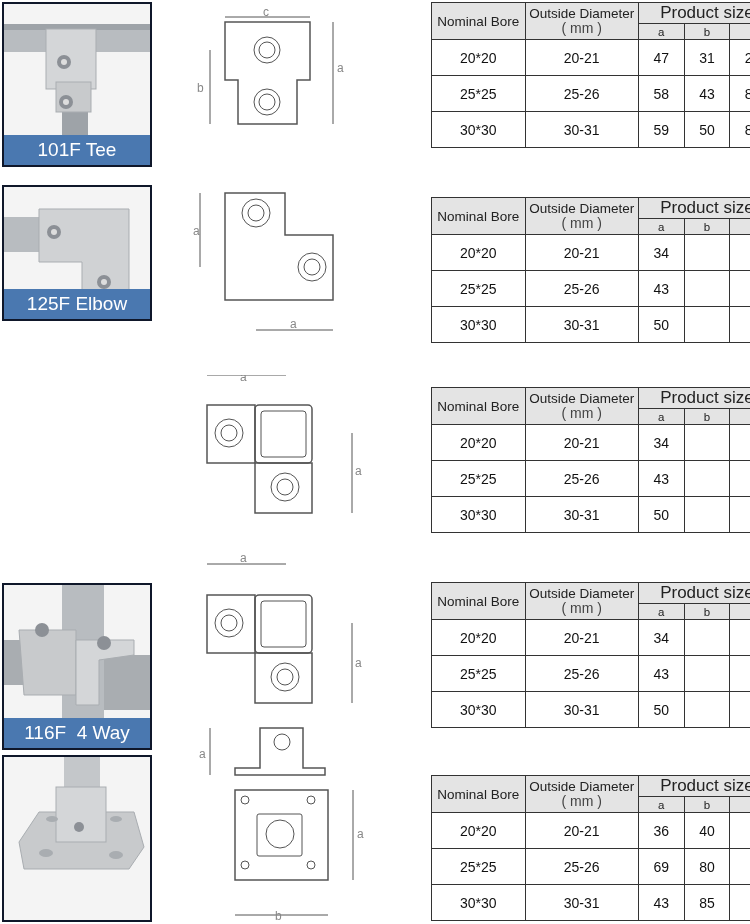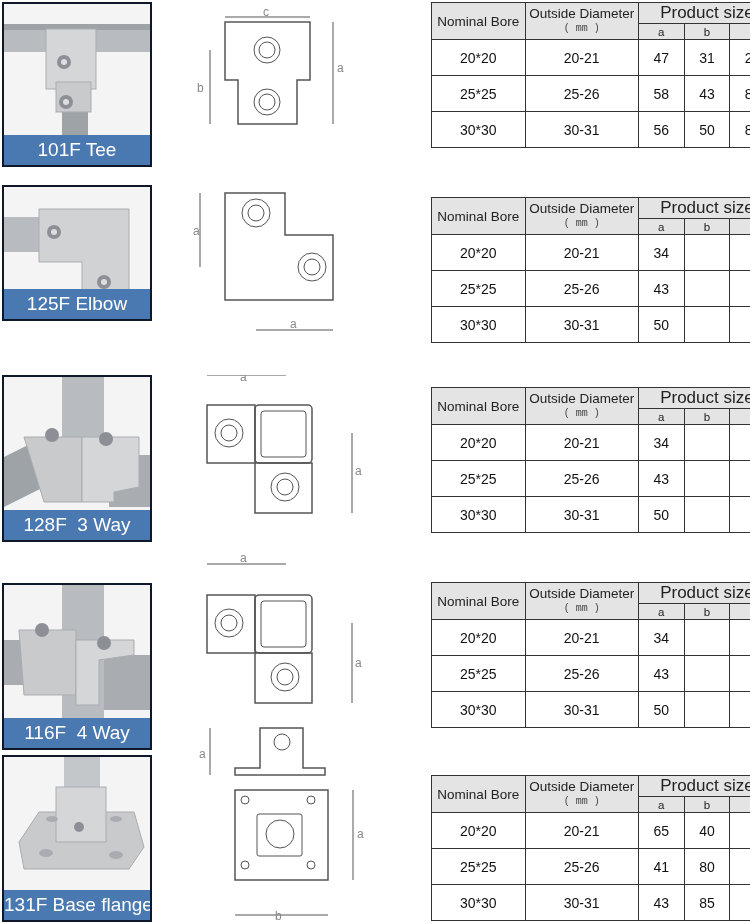--- a/index.html
+++ b/index.html
@@ -8,21 +8,21 @@
   .photo { position:absolute; left:2px; width:150px; background:#f4f4f4; border:2px solid #0f172a; box-sizing:border-box; overflow:hidden; }
   .photo svg { display:block; }
   .caption { position:absolute; left:0; bottom:0; width:100%; height:30px; background:#4a78b0; color:#fff; font-size:19px; line-height:30px; text-align:center; white-space:pre; }
   .drawing { position:absolute; left:185px; width:200px; }
   .drawing svg { display:block; }
   table.spec { position:absolute; left:403px; width:345px; border-collapse:collapse; font-size:14px;margin-left:28px; }
   table.spec td, table.spec th { border:1px solid #333; text-align:center; padding:0; }
   table.spec th { background:#e4e4e4; font-weight:normal; color:#222; }
   .h-nb { width:93px; font-size:13.5px; }
   .h-od { width:113px; font-size:13.5px; line-height:15px; }
-  .h-od .unit { display:block; font-size:10px; color:#444;font-family:Liberation Mono, monospace; }
+  .h-od .unit { display:block; font-size:14px; color:#444; }
   .h-ps { font-size:17px; height:20px; }
   .h-sub { font-size:11.5px; height:15px; width:45px; }
   table.spec td { height:35px; font-size:14px; }
 </style>
 </head>
 <body>
 
 <div class="section" style="top:0;height:175px;">
   <div class="photo" style="top:2px;height:165px;">
     <svg width="150" height="135" viewBox="0 0 150 135">
@@ -75,21 +75,21 @@
     <tr>
           <td>25*25</td>
           <td>25-26</td>
           <td>58</td>
           <td>43</td>
           <td>82</td>
         </tr>
     <tr>
           <td>30*30</td>
           <td>30-31</td>
-          <td>56</td>
+          <td>59</td>
           <td>50</td>
           <td>80</td>
         </tr>
   </tbody>
     </table>
 </div>
 
 <div class="section" style="top:185px;height:175px;">
   <div class="photo" style="top:0;height:136px;">
     <svg width="150" height="135" viewBox="0 0 150 135">
@@ -147,32 +147,20 @@
           <td>30-31</td>
           <td>50</td>
           <td></td>
           <td></td>
         </tr>
   </tbody>
     </table>
 </div>
 
 <div class="section" style="top:375px;height:175px;">
-  <div class="photo" style="top:0;height:167px;">
-    <svg width="150" height="137" viewBox="0 0 150 137">
-      <rect x="58" y="0" width="42" height="65" fill="#b8bcc0"></rect>
-      <path d="M0 80 L40 60 V110 L0 130 Z" fill="#9ea3a8"></path>
-      <path d="M105 78 H150 V130 H105 Z" fill="#a9adb1"></path>
-      <path d="M20 60 H78 V125 H40 Z" fill="#c8cacc" stroke="#a9adb1"></path>
-      <path d="M78 60 H135 V110 L110 115 V125 H78 Z" fill="#d4d6d8" stroke="#a9adb1"></path>
-      <circle cx="48" cy="58" r="7" fill="#8c9096"></circle>
-      <circle cx="102" cy="62" r="7" fill="#8c9096"></circle>
-    </svg>
-    <div class="caption">128F  3 Way</div>
-  </div>
   <div class="drawing" style="top:0;height:160px;">
     <svg width="200" height="160" viewBox="0 0 200 160" fill="none" stroke="#555" stroke-width="1">
       <line x1="22" y1="-5" x2="101" y2="-5"></line>
       <line x1="22" y1="0" x2="101" y2="0"></line>
       <text x="55" y="6" font-size="12" fill="#888" stroke="none" font-family="Liberation Sans, sans-serif">a</text>
       <rect x="22" y="30" width="48" height="58" stroke-width="1.5"></rect>
       <rect x="70" y="30" width="57" height="58" rx="4" stroke-width="1.5"></rect>
       <rect x="76" y="36" width="45" height="46" rx="3"></rect>
       <rect x="70" y="88" width="57" height="50" stroke-width="1.5"></rect>
       <circle cx="44" cy="58" r="14"></circle>
@@ -291,21 +279,20 @@
     <svg width="150" height="137" viewBox="0 0 150 137">
       <rect x="60" y="0" width="36" height="40" fill="#c4c7ca"></rect>
       <path d="M15 85 L35 55 H130 L140 90 L125 112 H20 Z" fill="#c8cacc" stroke="#a9adb1"></path>
       <rect x="52" y="30" width="50" height="55" fill="#d4d6d8" stroke="#a9adb1"></rect>
       <circle cx="75" cy="70" r="5" fill="#8c9096"></circle>
       <ellipse cx="42" cy="96" rx="7" ry="4" fill="#a9adb1"></ellipse>
       <ellipse cx="112" cy="98" rx="7" ry="4" fill="#a9adb1"></ellipse>
       <ellipse cx="48" cy="62" rx="6" ry="3" fill="#a9adb1"></ellipse>
       <ellipse cx="112" cy="62" rx="6" ry="3" fill="#a9adb1"></ellipse>
     </svg>
-    <div class="caption">131F Base flange</div>
   </div>
   <div class="drawing" style="top:-35px;height:204px;">
     <svg width="200" height="204" viewBox="0 0 200 204" fill="none" stroke="#555" stroke-width="1">
       <line x1="25" y1="8" x2="25" y2="55"></line>
       <text x="14" y="38" font-size="12" fill="#888" stroke="none" font-family="Liberation Sans, sans-serif">a</text>
       <path d="M75 8 H118 V48 H140 V55 H50 V48 H75 Z" stroke-width="1.5"></path>
       <circle cx="97" cy="22" r="8"></circle>
       <rect x="50" y="70" width="93" height="90" stroke-width="1.5"></rect>
       <rect x="72" y="94" width="45" height="42" rx="2"></rect>
       <circle cx="95" cy="114" r="14"></circle>
@@ -327,28 +314,28 @@
       <th class="h-ps" colspan="3">Product size</th>
     </tr>
     <tr>
       <th class="h-sub">a</th>
       <th class="h-sub">b</th>
       <th class="h-sub">c</th>
     </tr>
     <tr>
           <td>20*20</td>
           <td>20-21</td>
-          <td>65</td>
+          <td>36</td>
           <td>40</td>
           <td></td>
         </tr>
     <tr>
           <td>25*25</td>
           <td>25-26</td>
-          <td>41</td>
+          <td>69</td>
           <td>80</td>
           <td></td>
         </tr>
     <tr>
           <td>30*30</td>
           <td>30-31</td>
           <td>43</td>
           <td>85</td>
           <td></td>
         </tr>

